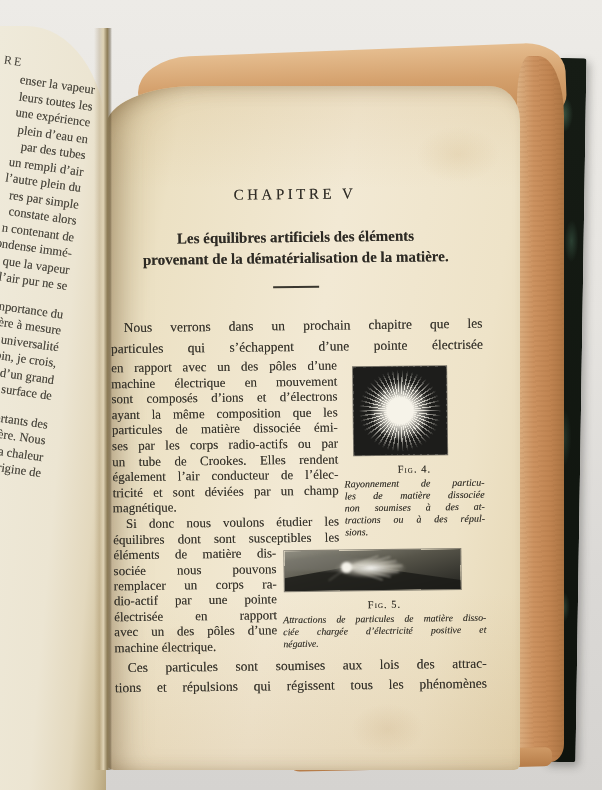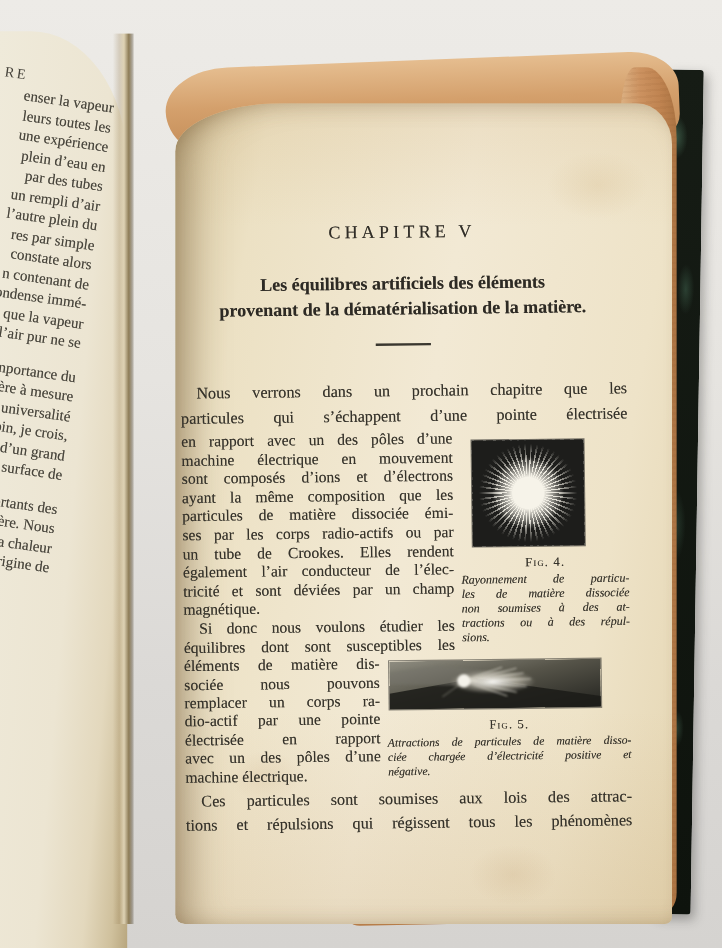--- a/index.html
+++ b/index.html
@@ -47,21 +47,20 @@
     border-radius:90px 30px 6px 8px / 40px 34px 6px 8px;
     background:
       radial-gradient(60px 40px at 85% 10%, rgba(196,160,100,.16), transparent 70%),
       radial-gradient(44px 30px at 18% 82%, rgba(180,140,90,.12), transparent 70%),
       radial-gradient(52px 36px at 68% 94%, rgba(182,142,92,.15), transparent 70%),
       linear-gradient(180deg, rgba(205,170,115,.18), rgba(255,255,255,0) 15%, rgba(255,255,255,0) 74%, rgba(190,155,105,.18)),
       linear-gradient(100deg,#dccca5 0%,#ece1c4 15%,#f2e9d4 48%,#eee3c8 80%,#e5d6b3 100%);
     box-shadow:inset 28px 0 34px -20px rgba(100,75,40,.55),
                inset 0 12px 18px -12px rgba(130,95,55,.35),
                inset 0 -10px 16px -12px rgba(120,90,50,.30);
-    margin-left:40px;
   }
   
   .left-page{
     left:0;top:26px;width:106px;height:764px;overflow:hidden;
     border-radius:0 80px 0 0 / 0 110px 0 0;
     background:linear-gradient(95deg,#efeada 0%,#ece5d2 55%,#e3d8bd 78%,#cfc09c 92%,#b8a67e 100%);
   }
   .crease{
     left:94px;top:28px;width:18px;height:742px;
     background:linear-gradient(90deg, rgba(120,100,60,0) 0%, rgba(150,125,80,.28) 30%, #ded2b4 52%, #8d7c57 74%, rgba(70,58,34,.38) 90%, rgba(70,58,34,0) 100%);

